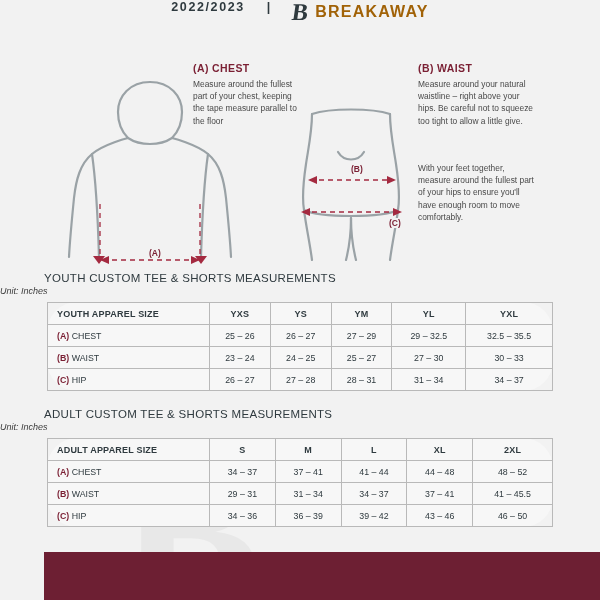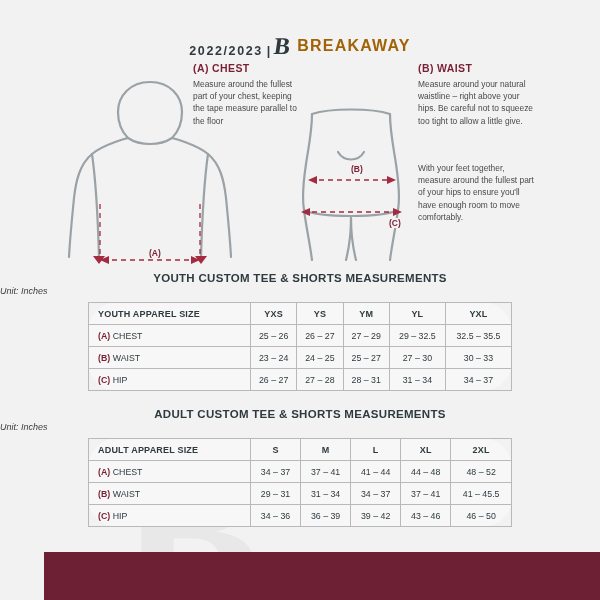--- a/index.html
+++ b/index.html
@@ -28,23 +28,23 @@
   .footer-bar{
     position:absolute;left:44px;right:0;bottom:0;height:48px;
     background:#6d1f33;
     z-index:3;
   }
   .header{
     position:absolute;left:0;right:0;top:0;height:58px;
     z-index:2;
   }
   .header-inner{
-    display:flex;align-items:flex-end;justify-content:center;
+    display:flex;align-items:flex-start;justify-content:center;
     height:58px;
-    gap:0;
+    gap:18px;
   }
   .hdr-text{
     font-size:12.5px;
     font-weight:bold;
     letter-spacing:1.6px;
     color:#2f3a3f;
     white-space:nowrap;
   }
   .hdr-sep{
     color:#2f3a3f;font-size:12.5px;font-weight:bold;padding:0 4px;
@@ -90,31 +90,31 @@
     padding:0 3px;
   }
 
   
   .tbl-wrap{
     position:absolute;left:0;right:0;z-index:2;
   }
   #youth-wrap{top:272px;}
   #adult-wrap{top:408px;}
   .tbl-title{
-    text-align:center;
-    font-size:11.5px;font-weight:bold;color:#2f3a3f;letter-spacing:.3px;
+    text-align:left;
+    font-size:11.5px;font-weight:normal;color:#2f3a3f;letter-spacing:.3px;margin-left:44px;
   }
   .tbl-sub{
     font-size:9px;font-style:italic;color:#3d3d3d;
     margin-top:2px;margin-bottom:6px;
   }
   table{
     border-collapse:collapse;
     margin:0 auto;
-    width:424px;
+    width:506px;
     background:#f7f7f7;
     border-radius:30px;
   }
   th,td{
     border:1px solid #b9b9b9;
     font-size:8.8px;
     color:#2f3a3f;
     height:21px;
     text-align:center;
     padding:0 2px;

